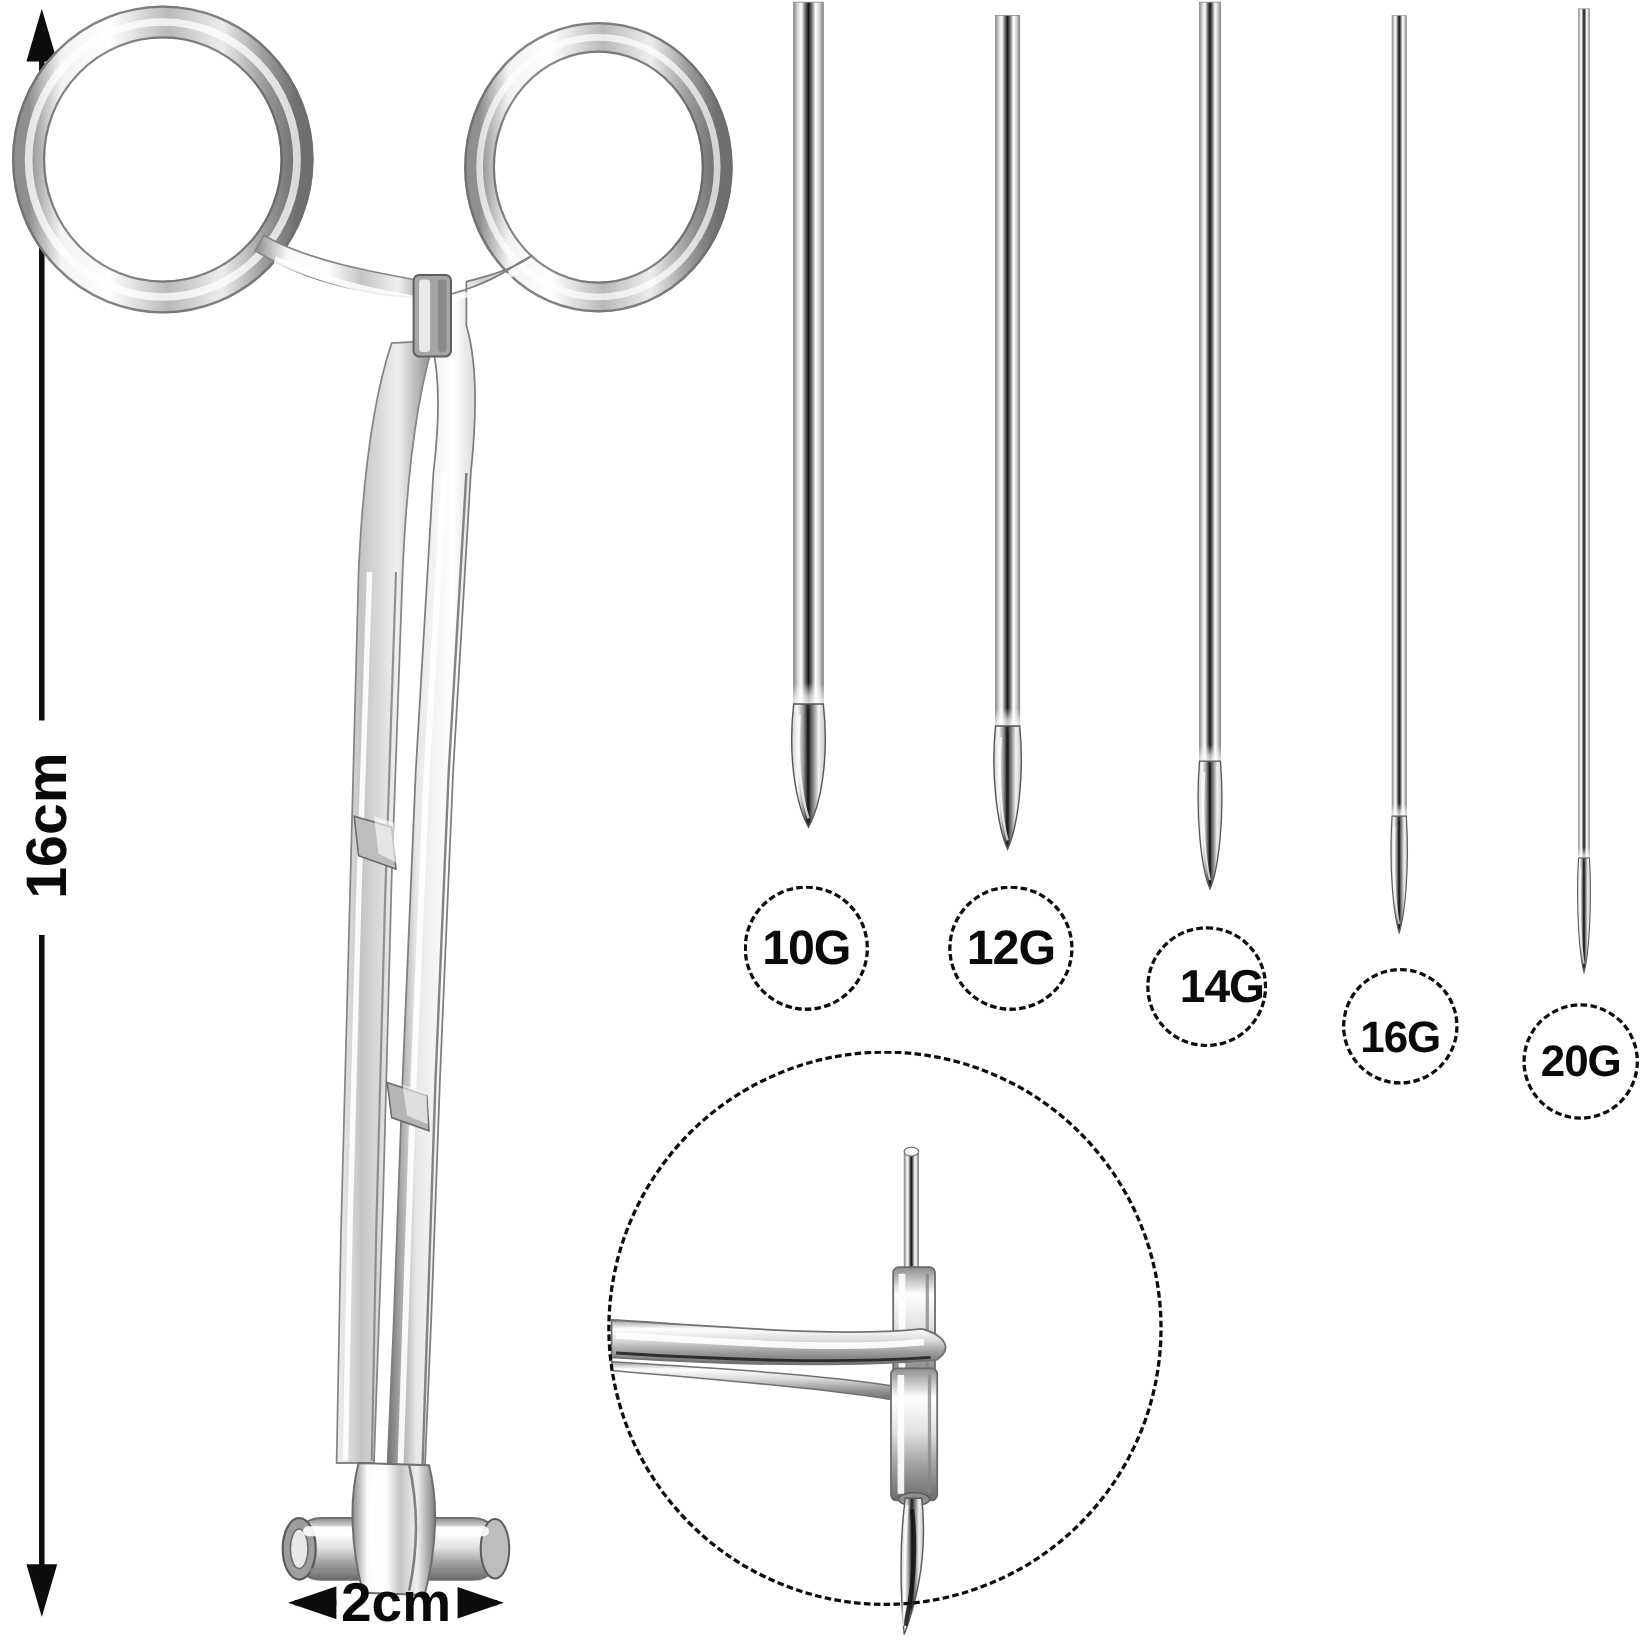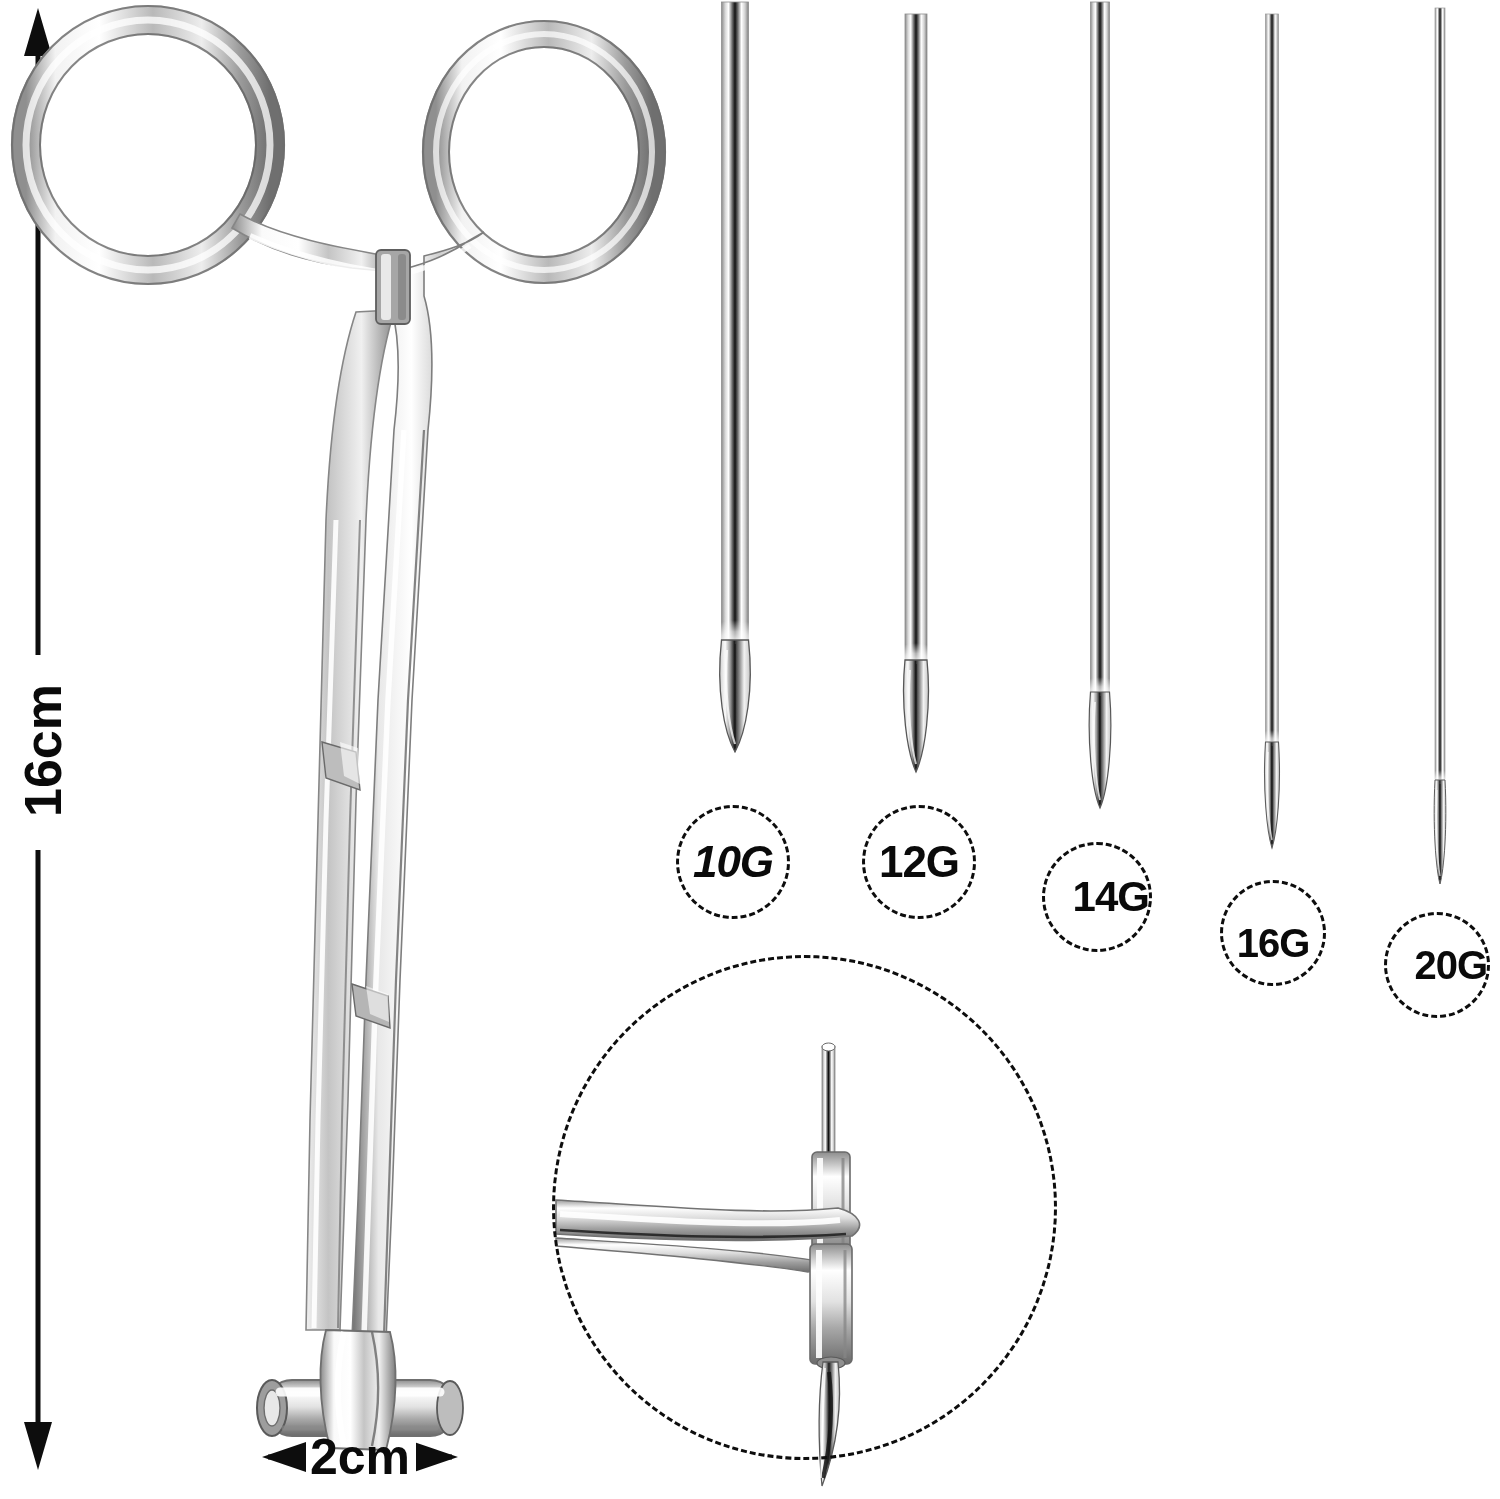--- a/index.html
+++ b/index.html
@@ -326,32 +326,32 @@
                  C 818 1442, 818 1400, 823 1362 Z" fill="url(#needleBevel)" stroke="#5a5a5a" stroke-width="1.3"></path>
         <path d="M 829 1372 C 833 1406, 831 1442, 823 1478" fill="none" stroke="#141414" stroke-width="4" opacity="0.85"></path>
         <path d="M 825 1368 C 823 1404, 822 1440, 821 1478" fill="none" stroke="#ffffff" stroke-width="1.8" opacity="0.8"></path>
       </g>
     </g>
   </svg>
 
   <div class="detail-callout" style="left:552px; top:955px; width:505px; height:505px;"></div>
 
   <div class="gauge-badge" style="left:676px; top:805px; width:114px; height:114px;">
-    <span style="font-size:44px;font-style:italic;">10G</span>
+    <span style="font-size:44px;">10G</span>
   </div>
   <div class="gauge-badge" style="left:862px; top:805px; width:114px; height:114px;text-align:center;">
     <span style="font-size:44px;">12G</span>
   </div>
   <div class="gauge-badge" style="left:1042px; top:842px; width:110px; height:110px;justify-content:flex-end;">
     <span style="font-size:42px;">14G</span>
   </div>
   <div class="gauge-badge" style="left:1220px; top:880px; width:106px; height:106px;">
     <span style="font-size:40px;margin-top:19px;">16G</span>
   </div>
-  <div class="gauge-badge" style="left:1384px; top:912px; width:106px; height:106px;justify-content:flex-end;">
+  <div class="gauge-badge" style="left:1384px; top:912px; width:106px; height:106px;">
     <span style="font-size:40px;">20G</span>
   </div>
 
   <div class="dim-label" id="label-16cm" style="left:-22px; top:726px; width:130px; text-align:center; font-size:52px;">16cm</div>
 
   <div class="dim-label" style="left:310px; top:1432px; width:100px; text-align:right; font-size:50px;">2cm</div>
 
 </div>
 
 </body></html>

